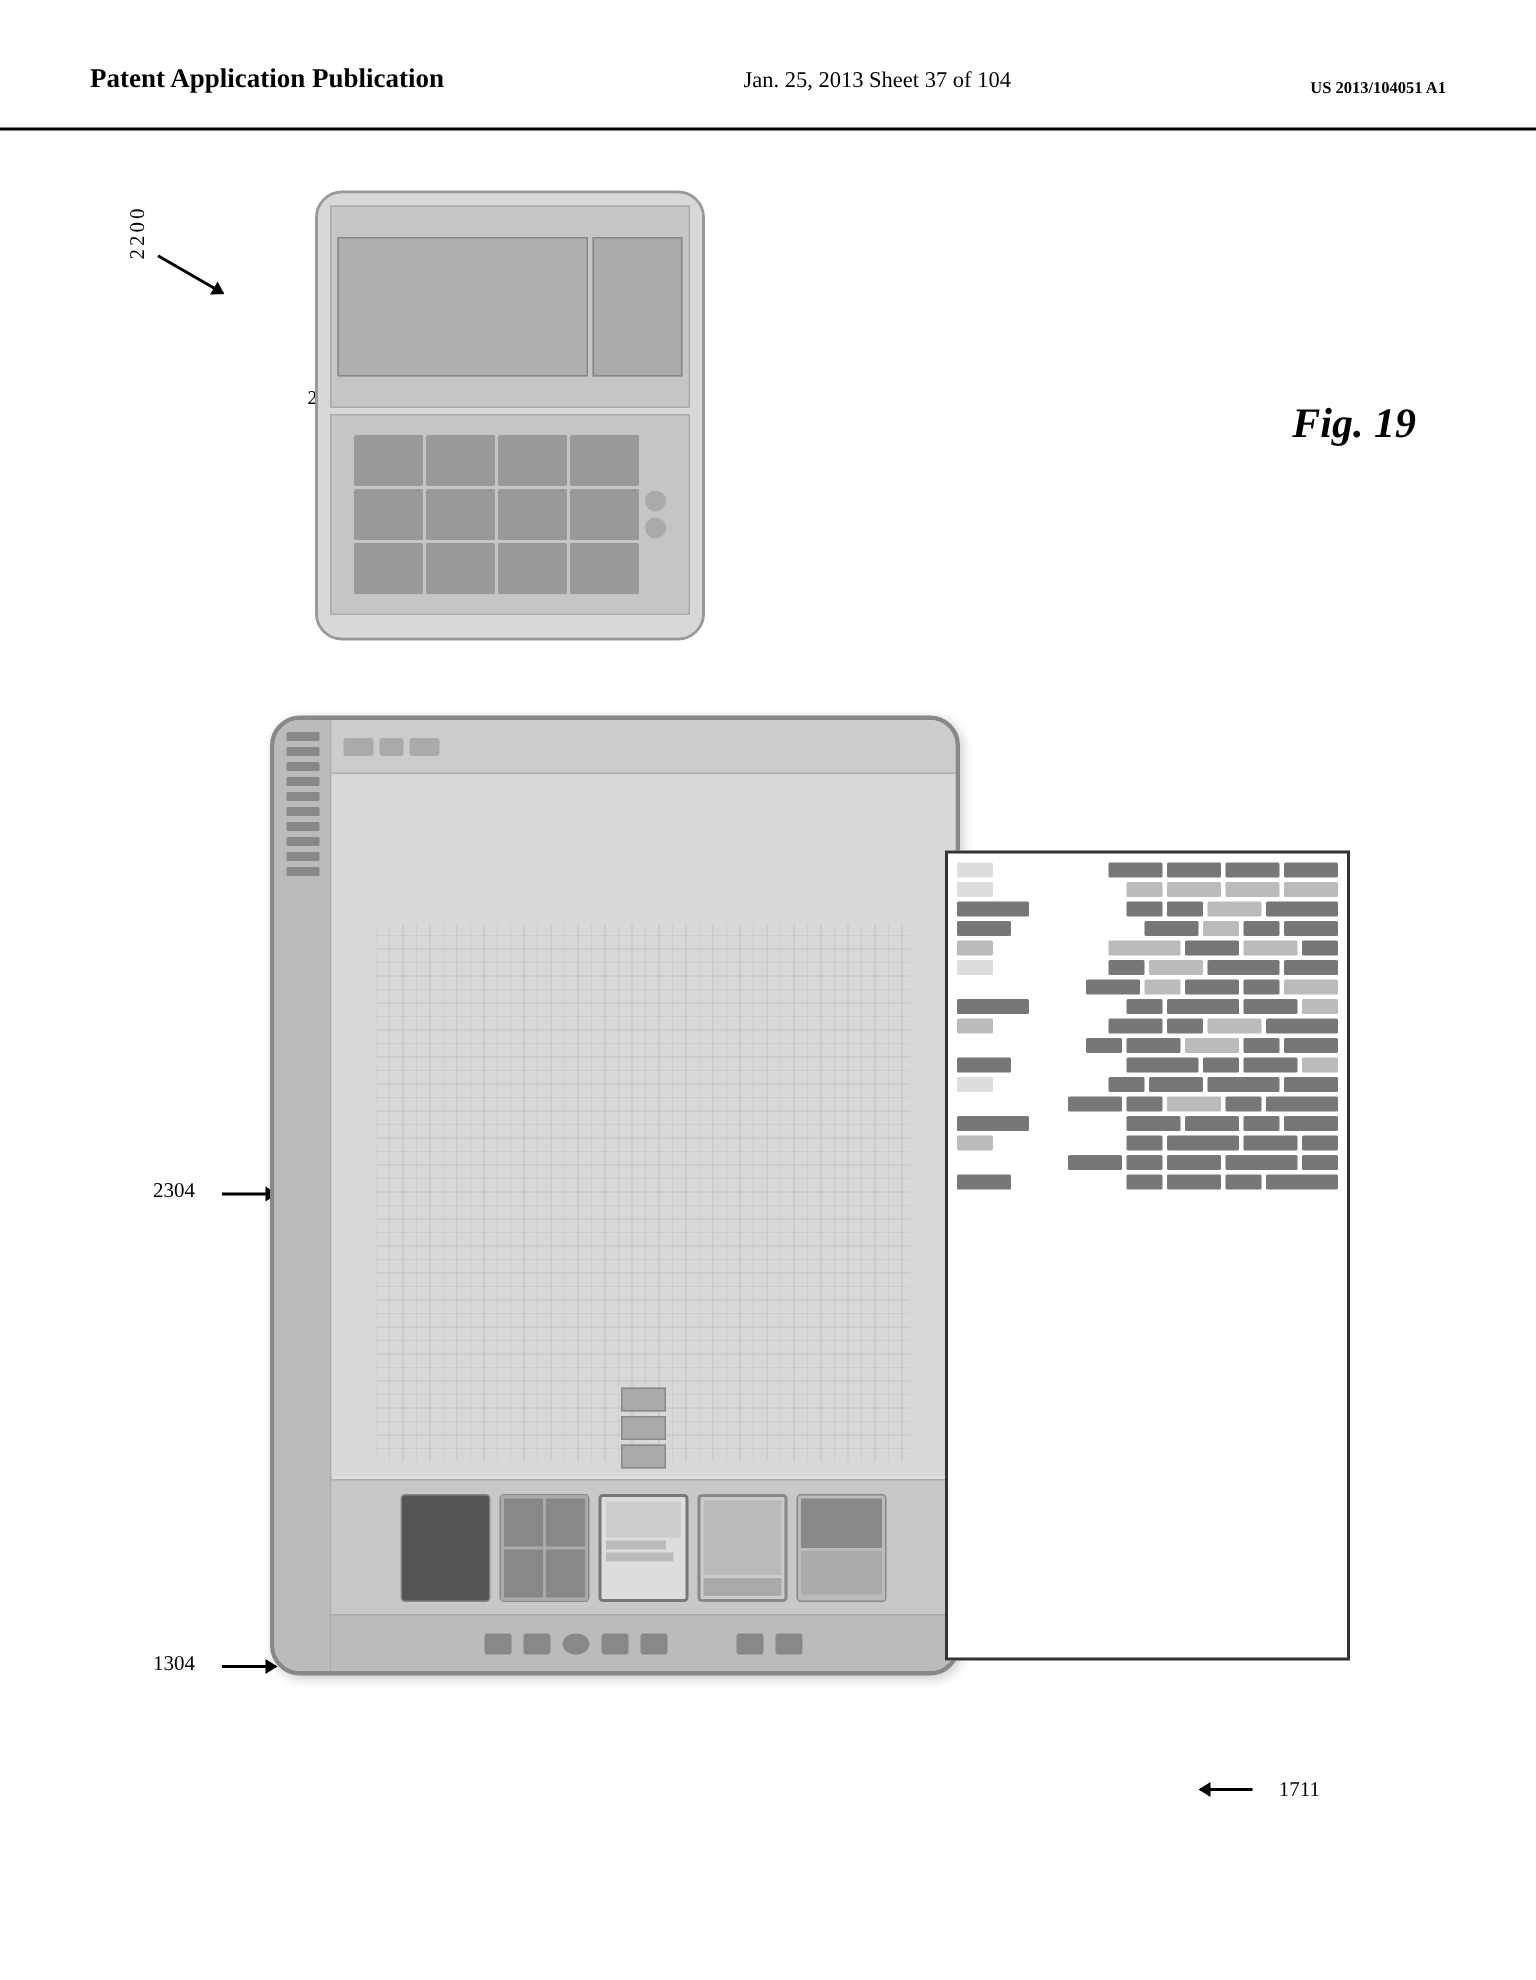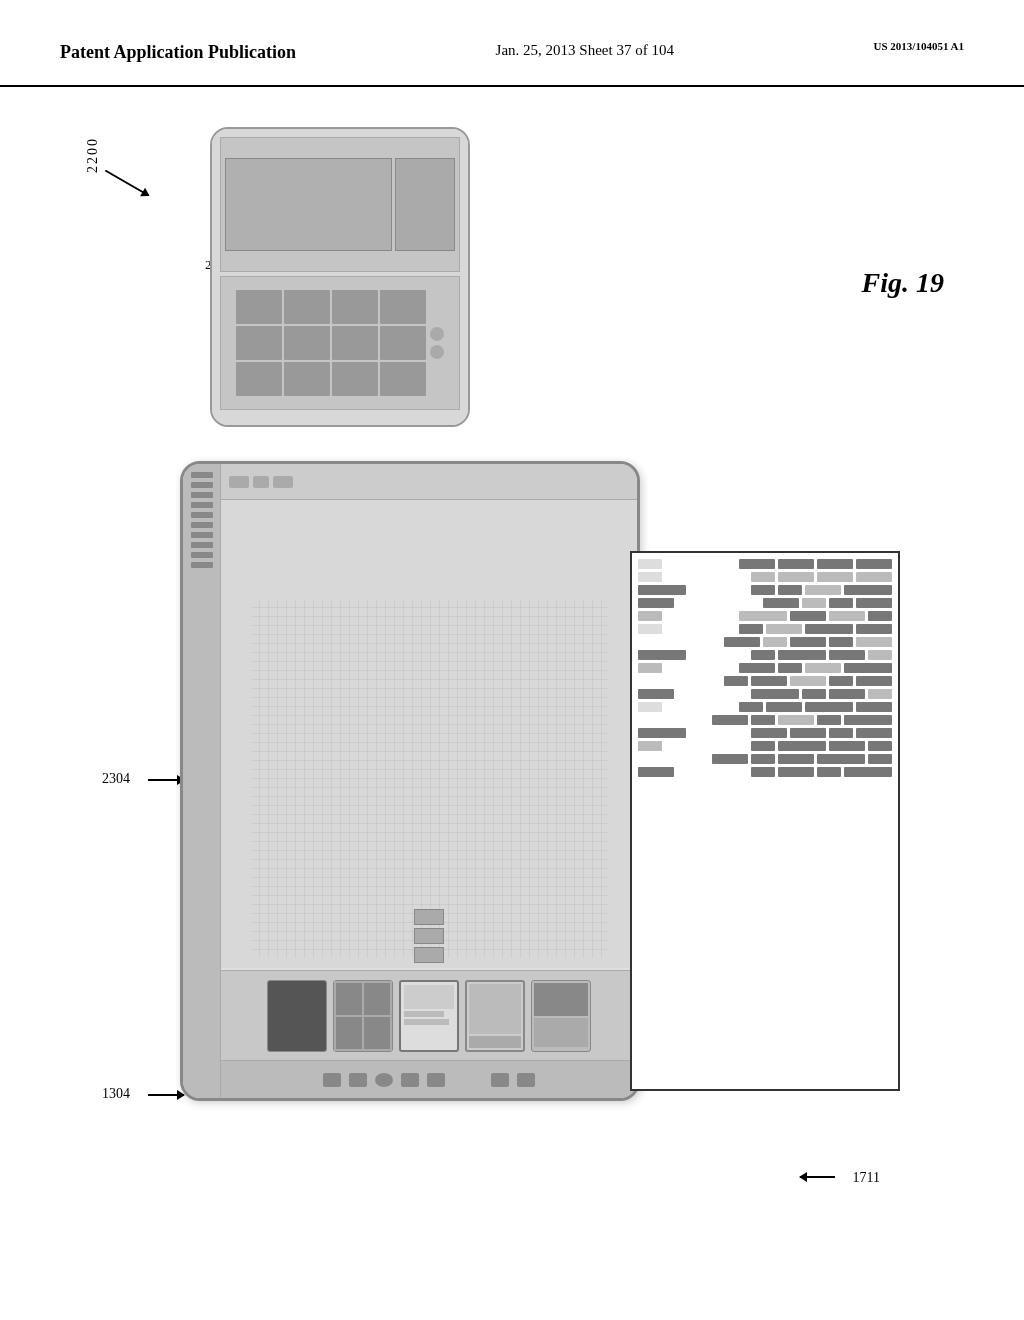--- a/index.html
+++ b/index.html
@@ -9,21 +9,21 @@
       background: #ffffff;
       font-family: 'Times New Roman', Times, serif;
       position: relative;
       overflow: hidden;
     }
 
     
     .header {
       display: flex;
       justify-content: space-between;
-      align-items: flex-start;
+      align-items: flex-end;
       padding: 40px 60px 20px 60px;
       border-bottom: 2px solid #000;
     }
     .header-left {
       font-size: 18px;
       font-weight: bold;
       line-height: 1.4;
     }
     .header-center {
       font-size: 15px;
@@ -117,21 +117,21 @@
     .mini-img-placeholder {
       width: 70%;
       height: 70%;
       background: #b0b0b0;
       border: 1px solid #888;
     }
 
     
     .diagram-bottom {
       position: absolute;
-      top: 374px;
+      top: 390px;
       left: 100px;
       width: 800px;
       height: 770px;
     }
 
     
     .large-device {
       position: absolute;
       top: 0px;
       left: 80px;

